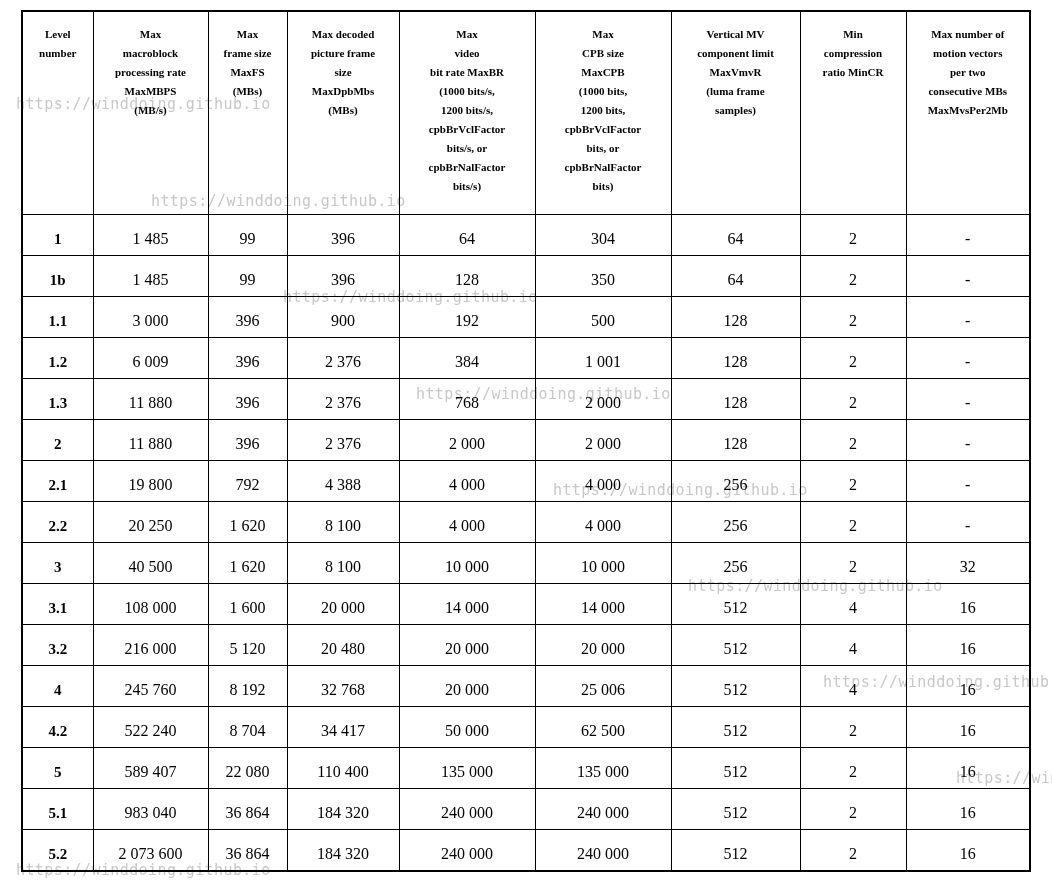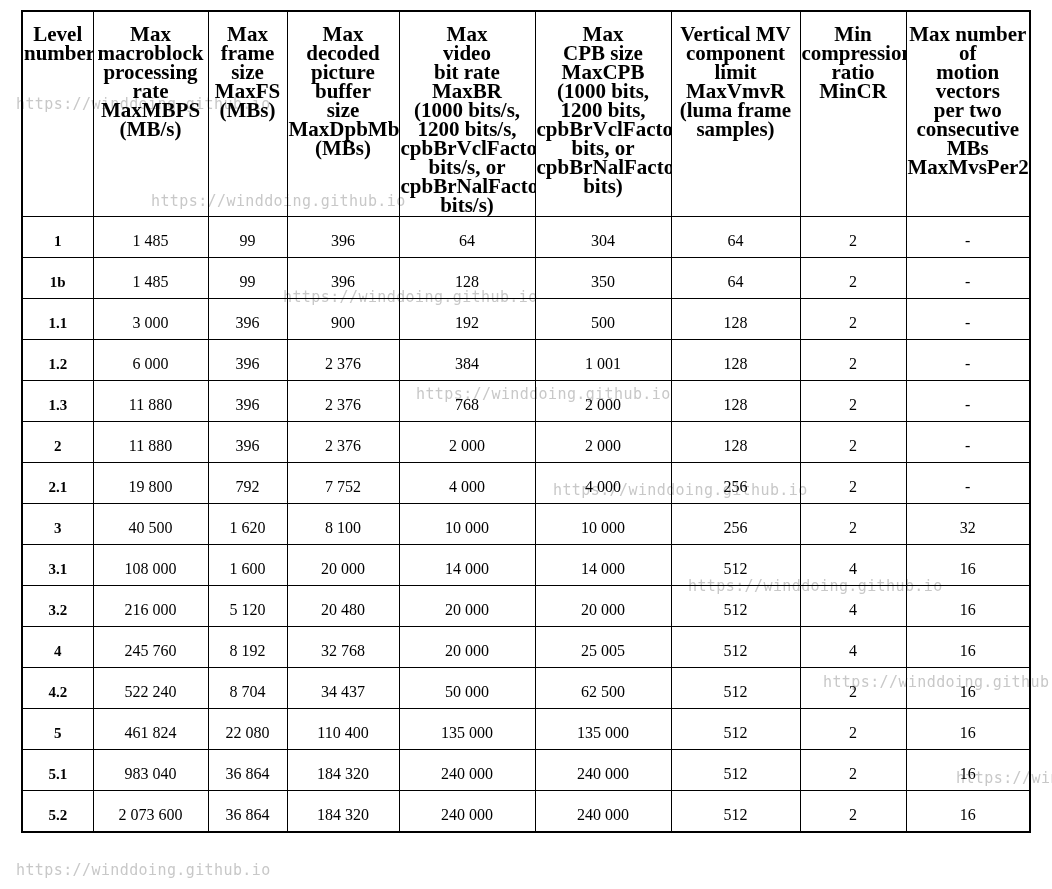--- a/index.html
+++ b/index.html
@@ -49,21 +49,21 @@
     overflow: hidden;
   }
   #level-table {
     border: 2px solid #000000;
   }
   #level-table thead th {
     height: 188px;
     vertical-align: top;
     padding-top: 13px;
     font-weight: bold;
-    font-size: 21px;
+    font-size: 11px;
     line-height: 19px;
     text-align: center;
     white-space: pre-line;
   }
   #level-table tbody td {
     height: 33px;
     text-align: center;
     vertical-align: bottom;
     padding: 0 2px 7px 2px;
     font-size: 16px;
@@ -109,21 +109,21 @@
         <th>Max
 macroblock
 processing rate
 MaxMBPS
 (MB/s)</th>
         <th>Max
 frame size
 MaxFS
 (MBs)</th>
         <th>Max decoded
-picture buffer
+picture frame
 size
 MaxDpbMbs
 (MBs)</th>
         <th>Max
 video
 bit rate MaxBR
 (1000 bits/s,
 1200 bits/s,
 cpbBrVclFactor
 bits/s, or
@@ -182,21 +182,21 @@
           <td>396</td>
           <td>900</td>
           <td>192</td>
           <td>500</td>
           <td>128</td>
           <td>2</td>
           <td>-</td>
         </tr>
         <tr>
           <td class="level">1.2</td>
-          <td>6 000</td>
+          <td>6 009</td>
           <td>396</td>
           <td>2 376</td>
           <td>384</td>
           <td>1 001</td>
           <td>128</td>
           <td>2</td>
           <td>-</td>
         </tr>
         <tr>
           <td class="level">1.3</td>
@@ -217,21 +217,32 @@
           <td>2 000</td>
           <td>2 000</td>
           <td>128</td>
           <td>2</td>
           <td>-</td>
         </tr>
         <tr>
           <td class="level">2.1</td>
           <td>19 800</td>
           <td>792</td>
-          <td>7 752</td>
+          <td>4 388</td>
+          <td>4 000</td>
+          <td>4 000</td>
+          <td>256</td>
+          <td>2</td>
+          <td>-</td>
+        </tr>
+        <tr>
+          <td class="level">2.2</td>
+          <td>20 250</td>
+          <td>1 620</td>
+          <td>8 100</td>
           <td>4 000</td>
           <td>4 000</td>
           <td>256</td>
           <td>2</td>
           <td>-</td>
         </tr>
         <tr>
           <td class="level">3</td>
           <td>40 500</td>
           <td>1 620</td>
@@ -263,39 +274,39 @@
           <td>512</td>
           <td>4</td>
           <td>16</td>
         </tr>
         <tr>
           <td class="level">4</td>
           <td>245 760</td>
           <td>8 192</td>
           <td>32 768</td>
           <td>20 000</td>
-          <td>25 005</td>
+          <td>25 006</td>
           <td>512</td>
           <td>4</td>
           <td>16</td>
         </tr>
         <tr>
           <td class="level">4.2</td>
           <td>522 240</td>
           <td>8 704</td>
-          <td>34 437</td>
+          <td>34 417</td>
           <td>50 000</td>
           <td>62 500</td>
           <td>512</td>
           <td>2</td>
           <td>16</td>
         </tr>
         <tr>
           <td class="level">5</td>
-          <td>461 824</td>
+          <td>589 407</td>
           <td>22 080</td>
           <td>110 400</td>
           <td>135 000</td>
           <td>135 000</td>
           <td>512</td>
           <td>2</td>
           <td>16</td>
         </tr>
         <tr>
           <td class="level">5.1</td>

